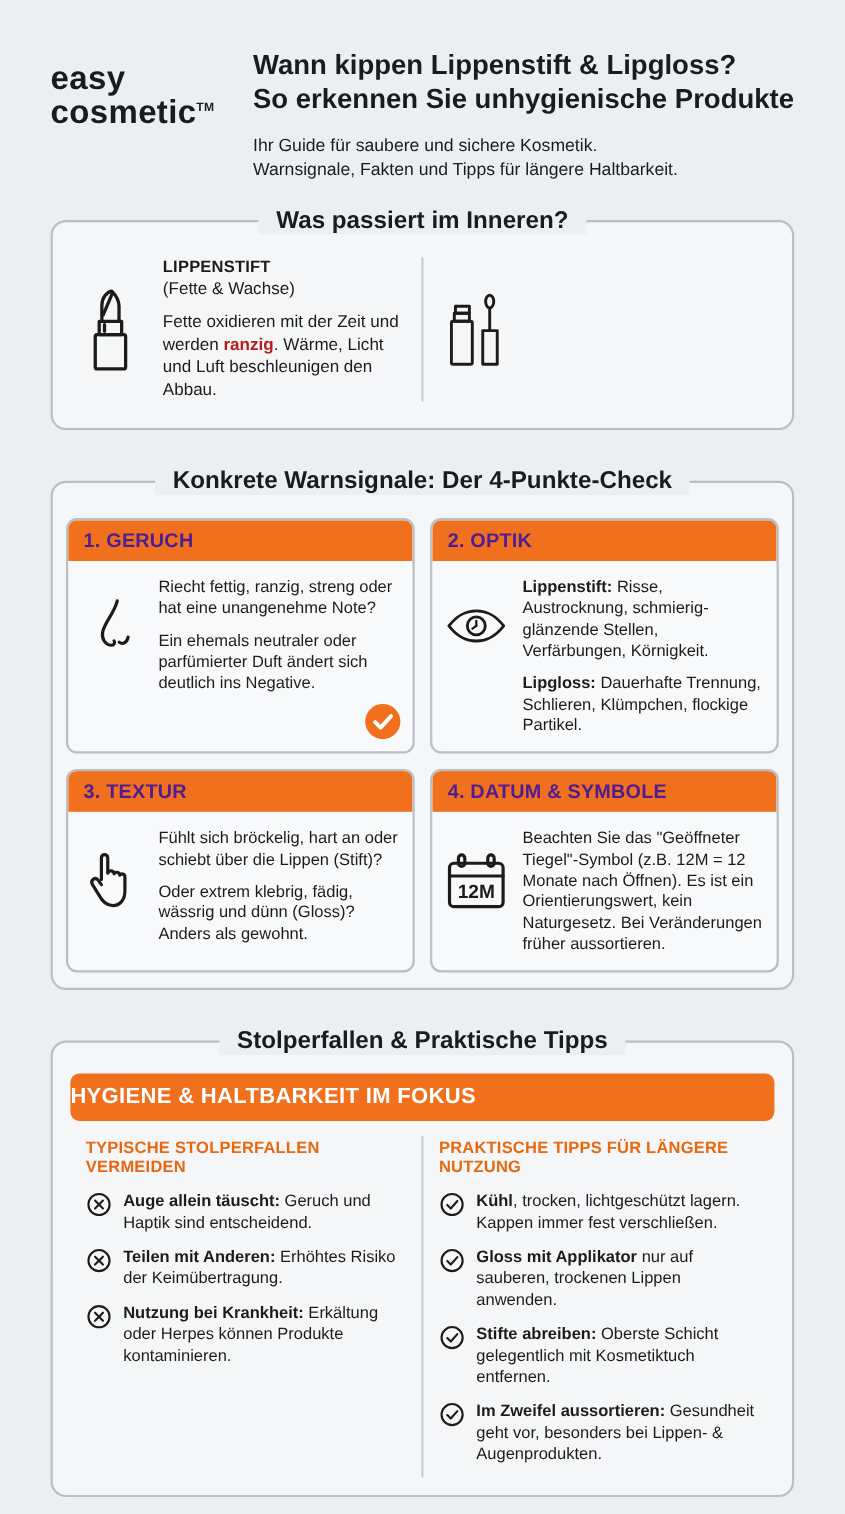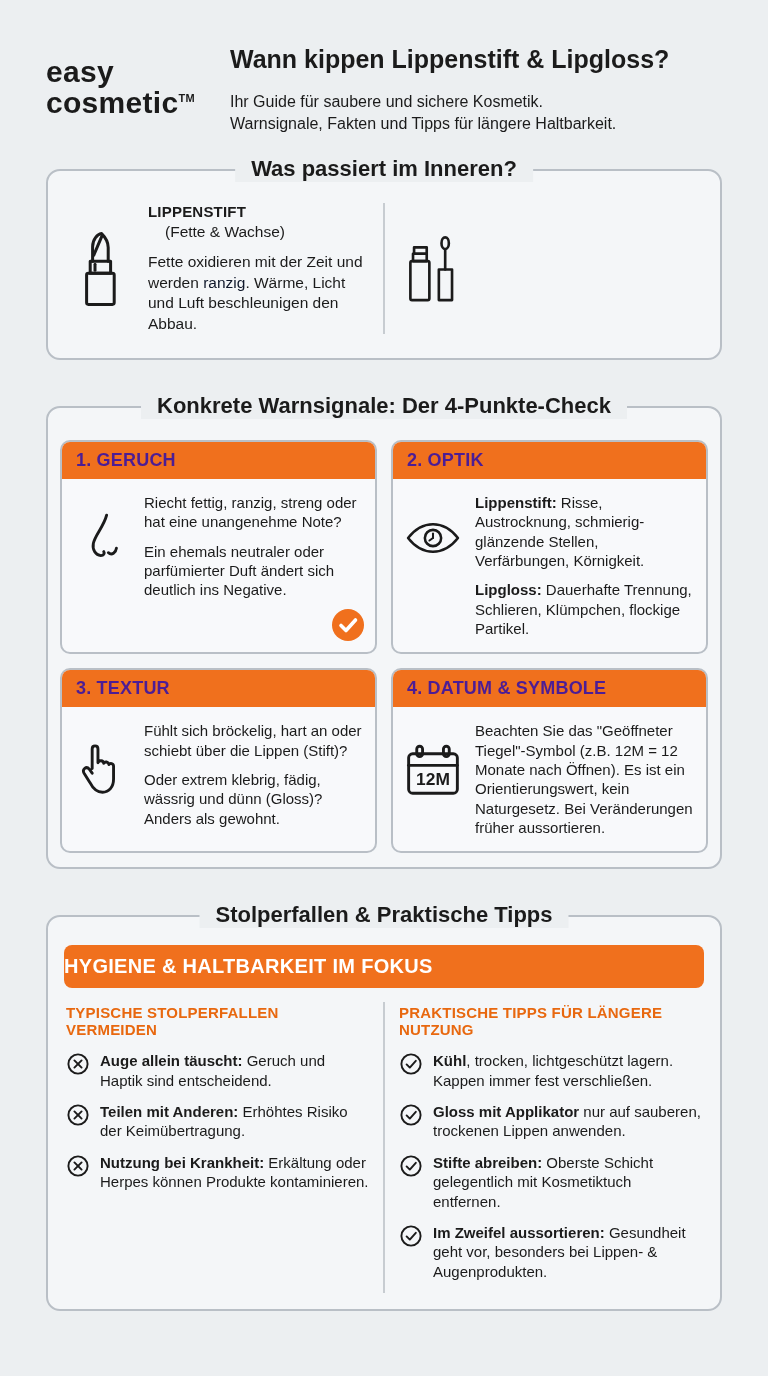--- a/index.html
+++ b/index.html
@@ -24,38 +24,38 @@
     position:absolute;top:-15px;left:50%;transform:translateX(-50%);
     background:#ECEFF1;padding:0 16px;font-size:22px;font-weight:700;white-space:nowrap;
   }
 
   
   .duo{display:flex;padding:32px 6px 24px;}
   .duo-col{flex:1;display:flex;gap:14px;padding:0 14px;}
   .duo-col.right{border-left:2px solid #C7CCD1;}
   .duo-icon{width:66px;flex:none;display:flex;align-items:center;justify-content:center;}
   .duo-h{font-size:15px;font-weight:700;letter-spacing:.2px;}
-  .duo-sub{font-size:15.5px;margin:3px 17px 11px;}
+  .duo-sub{font-size:15.5px;margin:3px 0 11px;}
   .duo-body{font-size:15.5px;line-height:1.32;}
-  .hl{color:#0f172a;font-weight:400;}
+  .hl{color:#b91c1c;font-weight:700;}
 
   
   .grid{display:grid;grid-template-columns:1fr 1fr;gap:14px;padding:32px 12px 14px;}
   .card{position:relative;background:#F8F9FB;border:2px solid #B9BFC6;border-radius:10px;overflow:hidden;}
   .card-header{background:#F0701D;color:#4c1d95;font-weight:700;font-size:18px;padding:8px 14px;letter-spacing:.2px;}
   .card-body{display:flex;gap:10px;padding:14px 12px 14px 8px;}
   .card-icon{width:64px;flex:none;display:flex;align-items:flex-start;justify-content:center;padding-top:14px;}
   .card-text p{margin:0 0 10px;font-size:15px;line-height:1.29;}
   .card-text p:last-child{margin-bottom:0;}
   .badge-check{position:absolute;right:10px;bottom:10px;}
 
   
   .banner{background:#F0701D;color:#fff;text-align:left;font-weight:700;font-size:20px;
           border-radius:8px;margin:28px 16px 14px;padding:10px 0;letter-spacing:.3px;}
-  .cols{display:flex;padding:0 4px 16px;}
+  .cols{display:flex;padding:0 16px 16px;}
   .col{flex:1;padding:0 14px;}
   .col.right{border-left:2px solid #C7CCD1;}
   .col-head{color:#E8680F;font-weight:700;font-size:15px;margin:2px 0 13px;letter-spacing:.2px;}
   .item{display:flex;gap:10px;margin-bottom:12px;}
   .item .bullet{flex:none;margin-top:1px;}
   .item p{margin:0;font-size:15px;line-height:1.29;}
 
   svg{display:block;}
   .stroke{fill:none;stroke:#1B1B1B;stroke-linecap:round;stroke-linejoin:round;}
 </style>
@@ -64,20 +64,21 @@
 
 <div class="page">
 
   <div class="top">
     <div class="logo">
       <div>easy</div>
       <div><span>cosmetic</span><span class="tm">TM</span></div>
     </div>
     <div class="headline">
       <div class="h1">Wann kippen Lippenstift &amp; Lipgloss?</div>
+      <div class="h1">So erkennen Sie unhygienische Produkte</div>
       <div class="subtitle">
         <div>Ihr Guide für saubere und sichere Kosmetik.</div>
         <div>Warnsignale, Fakten und Tipps für längere Haltbarkeit.</div>
       </div>
     </div>
   </div>
 
   <div class="section">
     <div class="section-title">Was passiert im Inneren?</div>
     <div class="duo">

